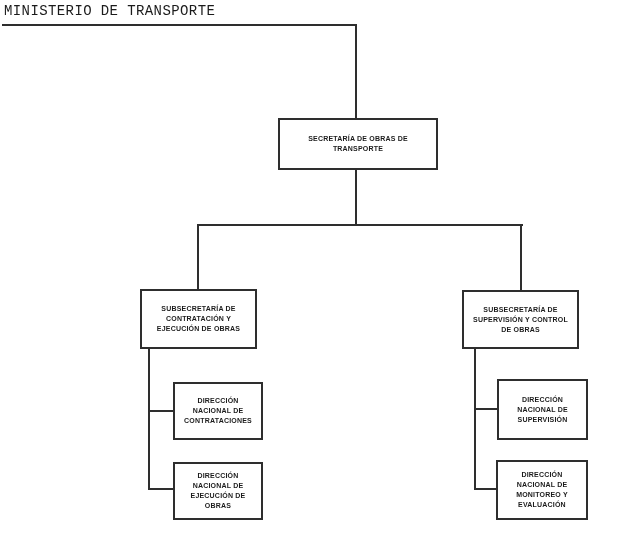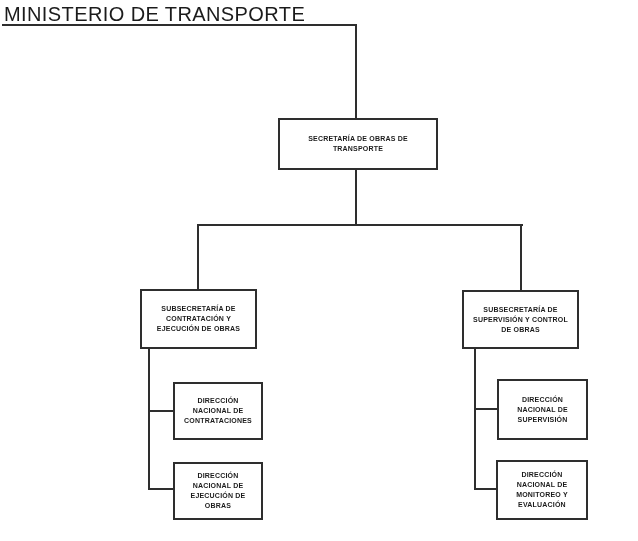--- a/index.html
+++ b/index.html
@@ -12,25 +12,26 @@
     position: relative;
     width: 638px;
     height: 541px;
     background: var(--background, #ffffff);
     overflow: hidden;
   }
   .title {
     position: absolute;
     left: 4px;
     top: 3px;
-    font-size: 20px;
+    font-size: 14px;
     font-weight: 400;
     letter-spacing: 0.4px;
     color: var(--text, #1b1b1b);
     white-space: nowrap;
+    font-family: Liberation Mono, monospace;
   }
   .ln {
     position: absolute;
     background: var(--line, #2e2e2e);
   }
   .box {
     position: absolute;
     border: 2px solid var(--line, #2e2e2e);
     background: var(--background, #ffffff);
     display: flex;

